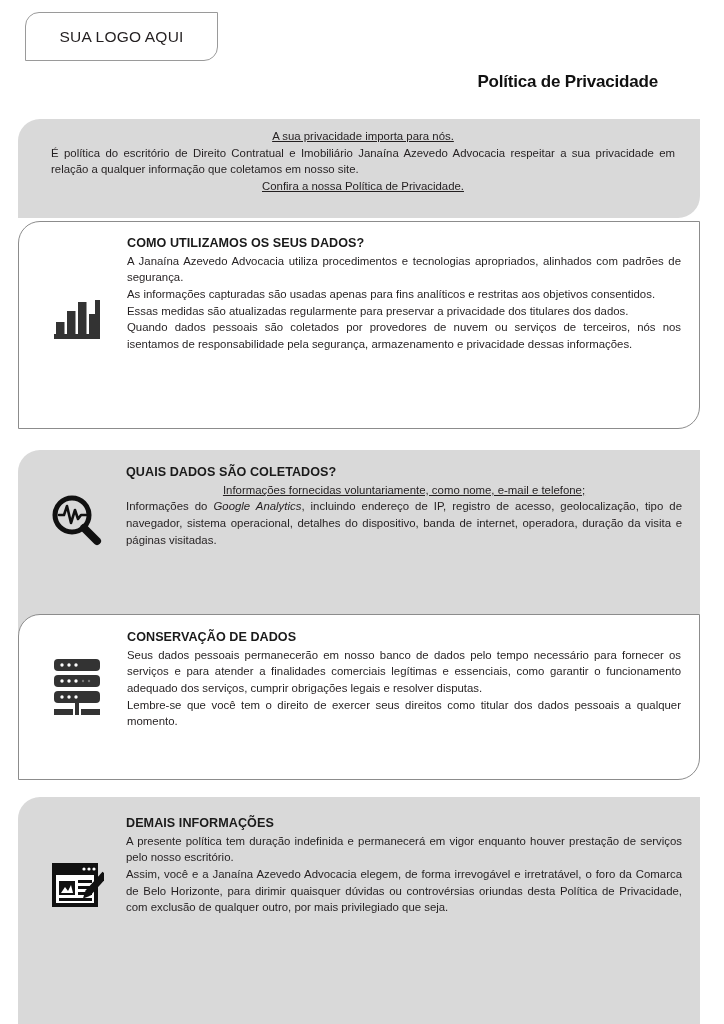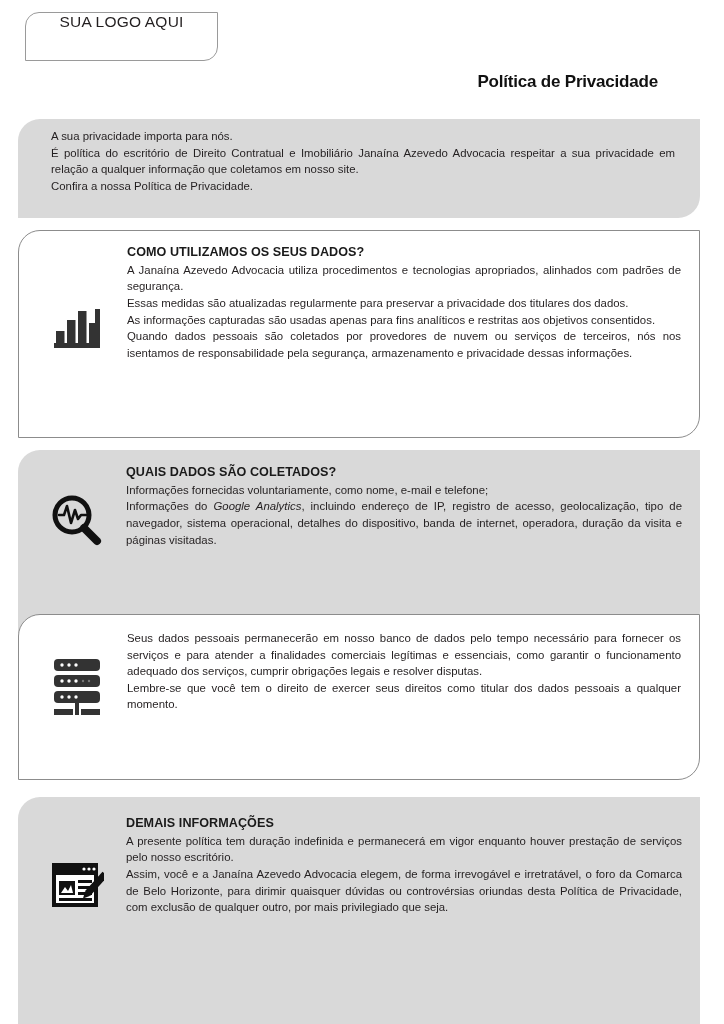--- a/index.html
+++ b/index.html
@@ -18,21 +18,21 @@
 
   
   .logo-box {
     position: absolute;
     left: 25px; top: 12px;
     width: 193px; height: 49px;
     border: 1px solid #9a9a9a;
     border-radius: 14px 0 14px 0;
     background: #fff;
     display: flex;
-    align-items: flex-start;
+    align-items: center;
     justify-content: center;
   }
   .logo-text {
     font-size: 15.5px;
     letter-spacing: .2px;
     color: #231f20;
     white-space: nowrap;
   }
 
   .page-title {
@@ -89,33 +89,33 @@
     margin: 0 0 1px 0;
     line-height: 1.25;
   }
   .sec-p {
     font-size: 11.4px;
     line-height: 1.455;
     margin: 0;
     color: #231f20;
     text-align: justify;
   }
-  .sec-p.left { text-align: left; }
+  .sec-p.left { text-align: center; text-decoration: underline; }
   .sec-p b { font-weight: normal; }
   .sec-p i { font-style: italic; }
 
   
   #panel-intro { top: 119px; height: 99px; }
   #panel-intro .intro-body {
     position: absolute;
     left: 33px; right: 25px; top: 9px;
   }
 
   
-  #panel-sec1 { top: 230px; height: 208px; }
+  #panel-sec1 { top: 221px; height: 208px; }
   #panel-sec1 .sec-icon { top: 70px; }
   #panel-sec1 .sec-body { top: 14px; }
 
   
   #panel-sec2 { top: 450px; height: 183px; }
   #panel-sec2 .sec-icon { top: 42px; }
   #panel-sec2 .sec-body { top: 15px; }
 
   
   #panel-sec3 { top: 614px; height: 166px; }
@@ -154,22 +154,22 @@
         <rect x="16" y="19" width="8.5" height="23" fill="#333333"></rect>
         <rect x="27" y="10" width="8.5" height="32" fill="#333333"></rect>
         <rect x="38" y="22" width="8.5" height="20" fill="#333333"></rect>
         <rect x="44" y="8" width="5" height="38" fill="#333333"></rect>
         <rect x="3" y="42" width="46" height="5" fill="#333333"></rect>
       </svg>
     </div>
     <div class="sec-body">
       <h2 class="sec-title">COMO UTILIZAMOS OS SEUS DADOS?</h2>
       <p class="sec-p">A Janaína Azevedo Advocacia utiliza procedimentos e tecnologias apropriados, alinhados com padrões de segurança.</p>
+      <p class="sec-p">As informações capturadas são usadas apenas para fins analíticos e restritas aos objetivos consentidos.</p>
       <p class="sec-p">Essas medidas são atualizadas regularmente para preservar a privacidade dos titulares dos dados.</p>
-      <p class="sec-p">As informações capturadas são usadas apenas para fins analíticos e restritas aos objetivos consentidos.</p>
       <p class="sec-p">Quando dados pessoais são coletados por provedores de nuvem ou serviços de terceiros, nós nos isentamos de responsabilidade pela segurança, armazenamento e privacidade dessas informações.</p>
     </div>
   </div>
 </div>
 
 <div class="panel gray" id="panel-sec2">
   <div class="panel-inner">
     <div class="sec-icon">
       <svg width="56" height="56" viewBox="0 0 56 56" aria-hidden="true">
         <circle cx="24" cy="23" r="17" fill="none" stroke="#111111" stroke-width="5"></circle>
@@ -203,20 +203,21 @@
         <circle cx="14" cy="42" r="1.7" fill="#ffffff"></circle>
         <circle cx="21" cy="42" r="1.7" fill="#ffffff"></circle>
         <circle cx="28" cy="42" r="1.7" fill="#ffffff"></circle>
         <rect x="27" y="48" width="4" height="6" fill="#333333"></rect>
         <rect x="6" y="54" width="19" height="6" fill="#333333"></rect>
         <rect x="27" y="54" width="4" height="6" fill="#333333"></rect>
         <rect x="33" y="54" width="19" height="6" fill="#333333"></rect>
       </svg>
     </div>
     <div class="sec-body">
+      <h2 class="sec-title">CONSERVAÇÃO DE DADOS</h2>
       <p class="sec-p">Seus dados pessoais permanecerão em nosso banco de dados pelo tempo necessário para fornecer os serviços e para atender a finalidades comerciais legítimas e essenciais, como garantir o funcionamento adequado dos serviços, cumprir obrigações legais e resolver disputas.</p>
       <p class="sec-p">Lembre-se que você tem o direito de exercer seus direitos como titular dos dados pessoais a qualquer momento.</p>
     </div>
   </div>
 </div>
 
 <div class="panel gray" id="panel-sec4">
   <div class="panel-inner">
     <div class="sec-icon">
       <svg width="56" height="52" viewBox="0 0 56 52" aria-hidden="true">

